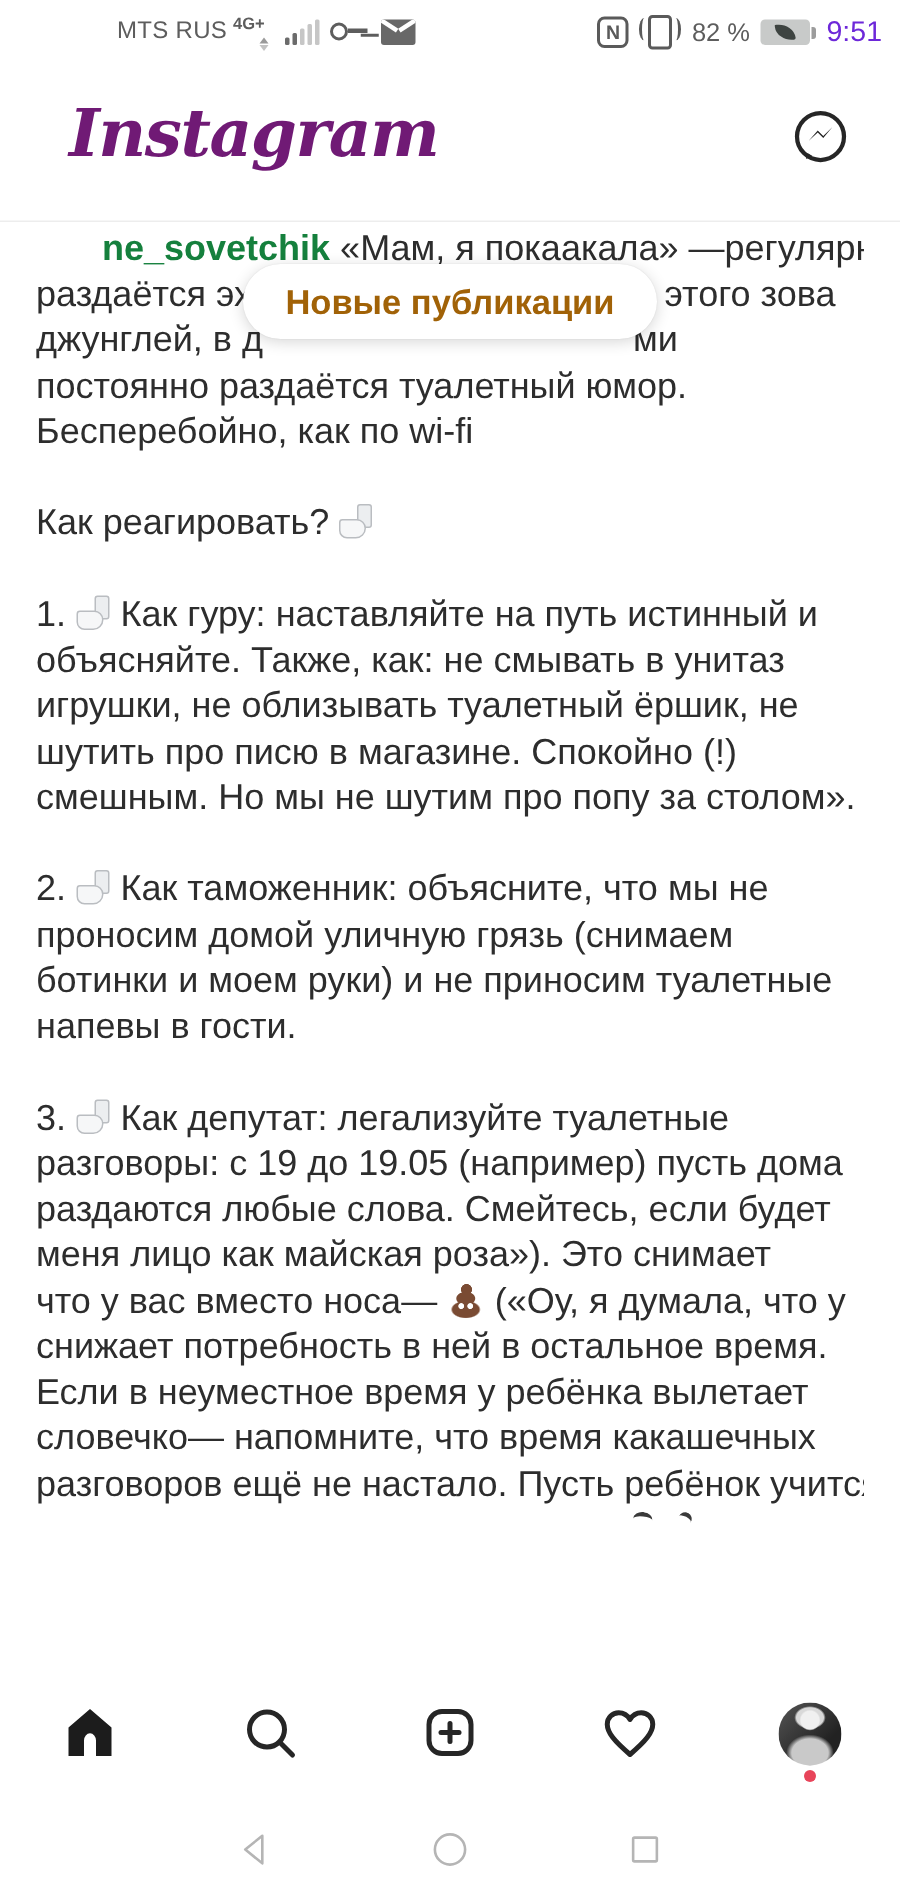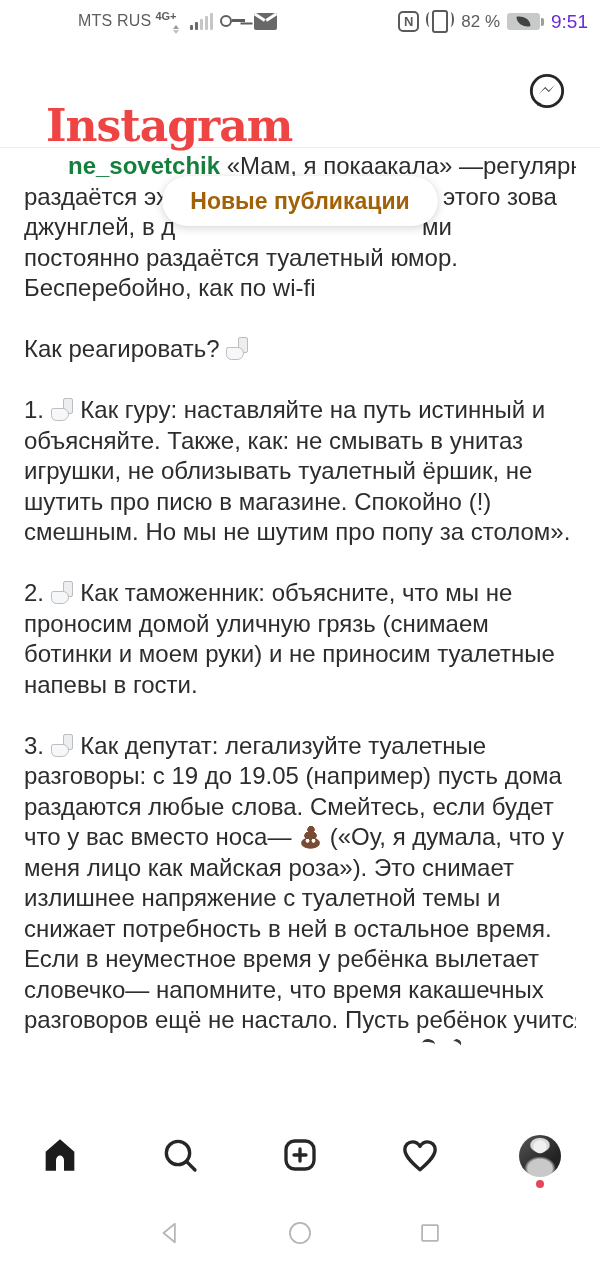--- a/index.html
+++ b/index.html
@@ -38,21 +38,21 @@
   .sb-batt-pct{font-size:17px;}
   .battery{position:relative;width:33px;height:17px;background:#c8cac9;border-radius:3px;margin-right:4px;}
   .battery::before{content:"";position:absolute;left:10px;top:3px;width:13px;height:11px;background:#3e4441;
                    border-radius:2% 95% 10% 95%;transform:rotate(-6deg);}
   .battery::after{content:"";position:absolute;right:-4px;top:5px;width:3px;height:8px;background:#9c9c9c;border-radius:0 2px 2px 0;}
   .sb-time{font-size:19px;color:#6d28d9;margin-right:4px;}
 
   
   .header{position:absolute;top:46px;left:0;right:0;height:101px;background:#fff;border-bottom:1px solid #ededed;}
   .logo{position:absolute;left:46px;top:18px;font-family:"DejaVu Serif","Liberation Serif",serif;
-        font-weight:600;font-size:44px;color:#ef4444;letter-spacing:-1px;margin-top:36px;}
+        font-style:italic;font-weight:600;font-size:44px;color:#701a75;letter-spacing:-1px;}
   .msgr{position:absolute;right:32px;top:24px;width:42px;height:42px;display:flex;align-items:center;justify-content:center;cursor:pointer;}
 
   
   .content{position:absolute;top:151px;left:24px;width:552px;height:962px;overflow:hidden;
            font-size:24px;color:#2d2d2d;}
   .pline{position:relative;height:30.5px;line-height:30.5px;white-space:pre;}
   .pline .bold{font-weight:700;color:#15803d;margin-left:44px;}
   .emj{display:inline-block;vertical-align:-4px;}
   .toilet-emoji{width:23px;height:24px;position:relative;}
   .toilet-emoji::before{content:"";position:absolute;right:1px;top:0;width:8px;height:14px;background:#eceef0;border:1.5px solid #babdc1;border-radius:2px;}
@@ -148,23 +148,22 @@
         <div class="pline"><span>смешным. Но мы не шутим про попу за столом».</span></div>
         <div class="pline">&nbsp;</div>
         <div class="pline"><span>2. </span><span class="emj toilet-emoji"></span><span> Как таможенник: объясните, что мы не</span></div>
         <div class="pline"><span>проносим домой уличную грязь (снимаем</span></div>
         <div class="pline"><span>ботинки и моем руки) и не приносим туалетные</span></div>
         <div class="pline"><span>напевы в гости.</span></div>
         <div class="pline">&nbsp;</div>
         <div class="pline"><span>3. </span><span class="emj toilet-emoji"></span><span> Как депутат: легализуйте туалетные</span></div>
         <div class="pline"><span>разговоры: с 19 до 19.05 (например) пусть дома</span></div>
         <div class="pline"><span>раздаются любые слова. Смейтесь, если будет</span></div>
+        <div class="pline"><span>меня лицо как майская роза»). Это снимает</span></div>
         <div class="pline"><span>что у вас вместо носа— </span><span class="emj poop-emoji"></span><span> («Оу, я думала, что у</span></div>
-        <div class="pline"><span>меня лицо как майская роза»). Это снимает</span></div>
-        <div class="pline"><span>излишнее напряжение с туалетной темы и</span></div>
         <div class="pline"><span>снижает потребность в ней в остальное время.</span></div>
         <div class="pline"><span>Если в неуместное время у ребёнка вылетает</span></div>
         <div class="pline"><span>словечко— напомните, что время какашечных</span></div>
         <div class="pline"><span>разговоров ещё не настало. Пусть ребёнок учится</span></div>
       </div>
     <div class="clip-marks">
         <i></i>
         <i></i>
       </div>
   </div>

